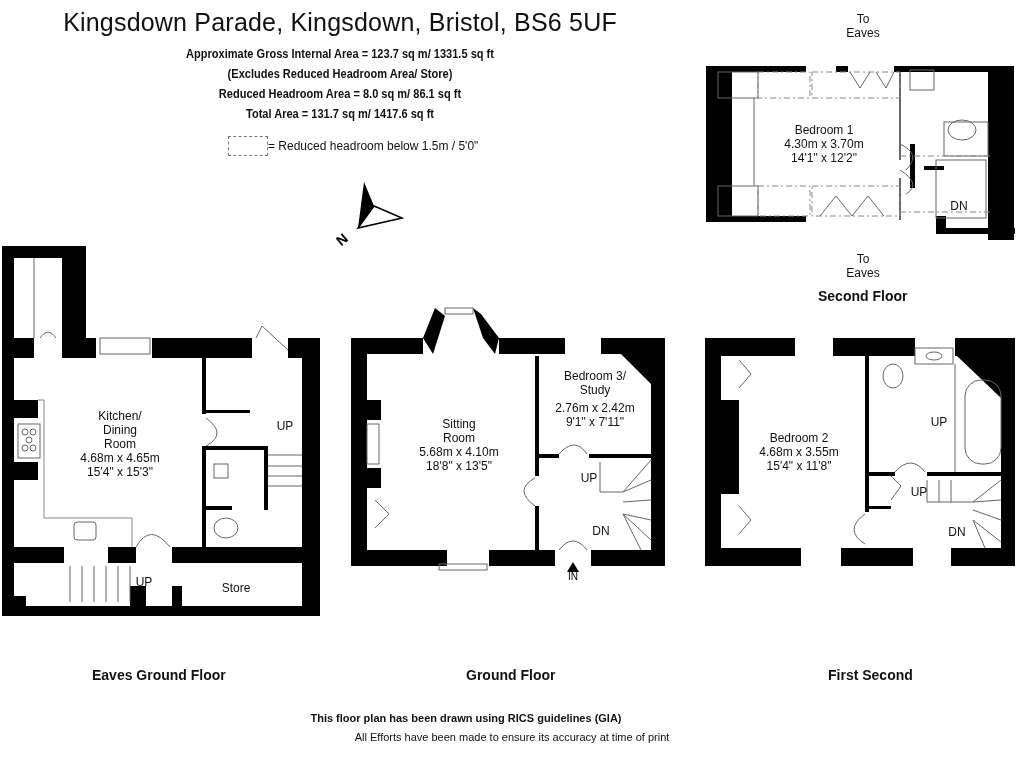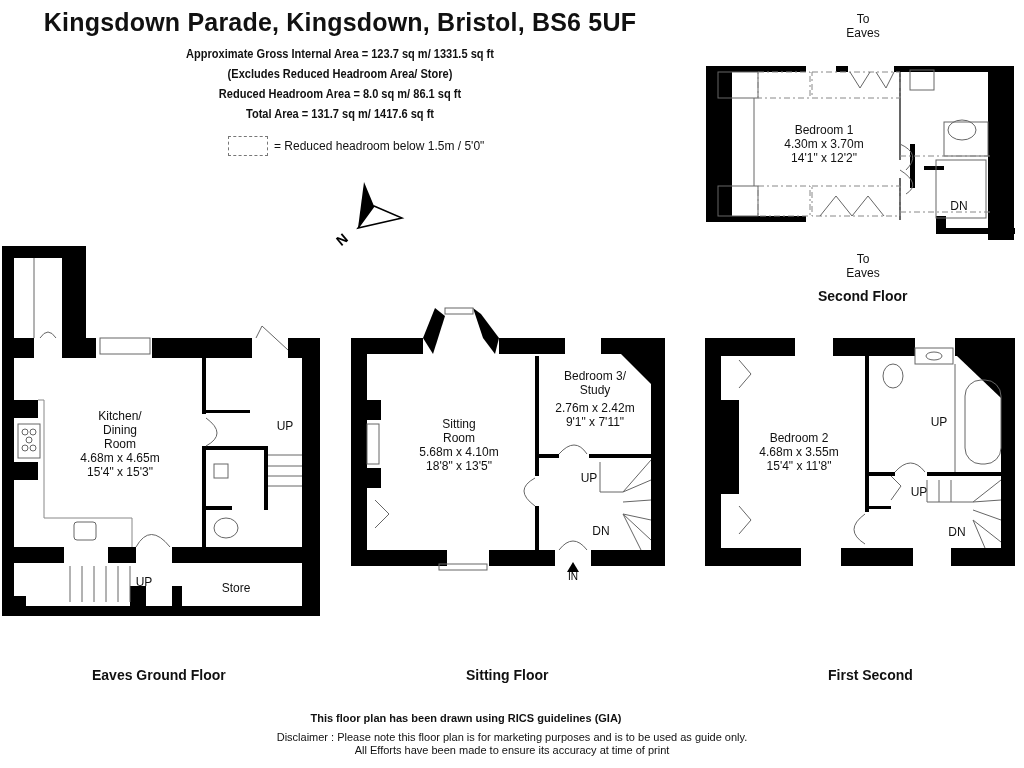--- a/index.html
+++ b/index.html
@@ -1,21 +1,21 @@
 <!DOCTYPE html>
 <html><head>
 <meta charset="utf-8">
 <style>
   html, body { margin:0; padding:0; background:#ffffff; }
   body { width:1024px; height:768px; position:relative; overflow:hidden;
          font-family:"Liberation Sans", sans-serif; color:#111; }
   .abs { position:absolute; }
-  .title { left:0; top:8px; width:680px; text-align:center; font-size:25px; font-weight:bold; letter-spacing:0.2px; }
+  .title { left:0; top:8px; width:680px; text-align:center; font-size:25px; font-weight:normal; letter-spacing:0.2px; }
   .areas { left:120px; top:44px; width:440px; text-align:center; font-size:12px; font-weight:bold; line-height:20px; transform:scaleX(0.92); }
-  .legend { left:228px; top:136px; font-size:12px; display:flex; align-items:center; gap:6px; }
+  .legend { left:228px; top:136px; font-size:12px; display:flex; align-items:center; }
   .legend-box { width:38px; height:18px; border:1px dashed #777; }
   .floor-label { font-size:14px; font-weight:bold; text-underline-offset:3px; }
   .footer1 { left:0; top:712px; width:932px; text-align:center; font-size:11px; font-weight:bold; }
   .footer2 { left:0; top:731px; width:1024px; text-align:center; font-size:11px; line-height:13px; }
   svg text { font-family:"Liberation Sans", sans-serif; }
   .room-text { font-size:12px; fill:#111; }
 </style>
 </head>
 <body>
 
@@ -240,20 +240,19 @@
   </g>
   <text class="room-text" x="104" y="112" text-anchor="middle">Bedroom 2</text>
   <text class="room-text" x="104" y="126" text-anchor="middle">4.68m x 3.55m</text>
   <text class="room-text" x="104" y="140" text-anchor="middle">15'4" x 11'8"</text>
   <text class="room-text" x="244" y="96" text-anchor="middle">UP</text>
   <text class="room-text" x="224" y="166" text-anchor="middle">UP</text>
   <text class="room-text" x="262" y="206" text-anchor="middle">DN</text>
 </svg>
 
 <div class="abs floor-label" style="left:92px;top:667px">Eaves Ground Floor</div>
-<div class="abs floor-label" style="left:466px;top:667px">Sitting Floor</div>
+<div class="abs floor-label" style="left:466px;top:667px">Ground Floor</div>
 <div class="abs floor-label" style="left:828px;top:667px">First Second</div>
 
 <div class="abs footer1">This floor plan has been drawn using RICS guidelines (GIA)</div>
 <div class="abs footer2">
-  <div>Disclaimer : Please note this floor plan is for marketing purposes and is to be used as guide only.</div>
   <div>All Efforts have been made to ensure its accuracy at time of print</div>
 </div>
 
 </body></html>

